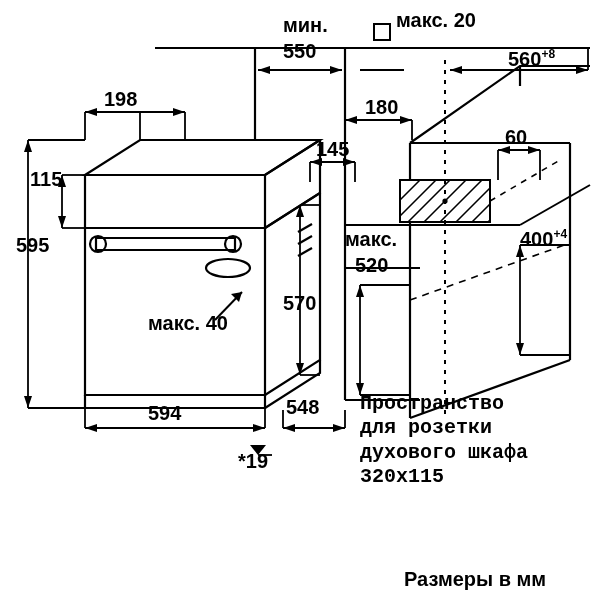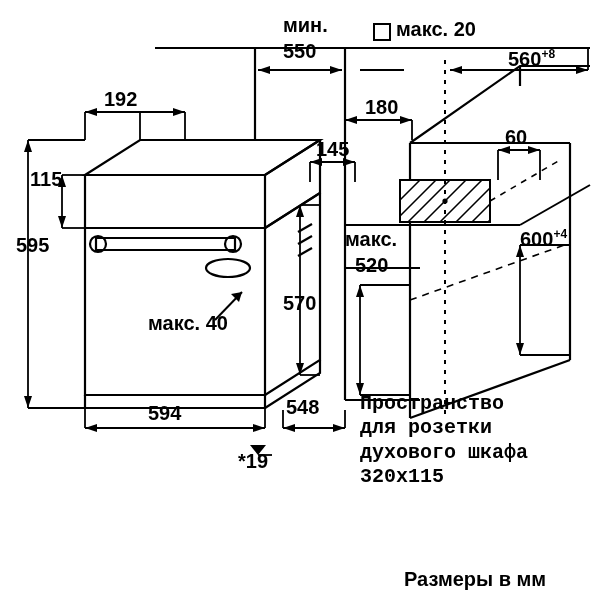--- a/index.html
+++ b/index.html
@@ -217,40 +217,40 @@
       </g>
       <polygon points="242,292 231,294 239,302" fill="#000" stroke="none"></polygon>
 
       <rect x="374" y="24" width="16" height="16" fill="#fff" stroke="#000" stroke-width="2"></rect>
     </g>
   </svg>
 
   <div class="lbl b s20" style="left:283px; top:14px;">мин.</div>
   <div class="lbl b s20" style="left:283px; top:40px;">550</div>
 
-  <div class="lbl b s20" style="left:396px; top:18px;">макс. 20</div>
+  <div class="lbl b s20" style="left:396px; top:9px;">макс. 20</div>
 
   <div class="lbl b s20" style="left:508px; top:48px;"><span>560</span><span class="sup">+8</span></div>
 
-  <div class="lbl b s20" style="left:104px; top:88px;">192</div>
+  <div class="lbl b s20" style="left:104px; top:88px;">198</div>
 
   <div class="lbl b s20" style="left:365px; top:96px;">180</div>
 
   <div class="lbl b s20" style="left:505px; top:126px;">60</div>
 
   <div class="lbl b s20" style="left:316px; top:138px;">145</div>
 
   <div class="lbl b s20" style="left:30px; top:168px;">115</div>
 
   <div class="lbl b s20" style="left:16px; top:234px;">595</div>
 
   <div class="lbl b s20" style="left:345px; top:228px;">макс.</div>
   <div class="lbl b s20" style="left:355px; top:254px;">520</div>
 
-  <div class="lbl b s20" style="left:520px; top:228px;"><span>600</span><span class="sup">+4</span></div>
+  <div class="lbl b s20" style="left:520px; top:228px;"><span>400</span><span class="sup">+4</span></div>
 
   <div class="lbl b s20" style="left:283px; top:292px;">570</div>
 
   <div class="lbl b s20" style="left:148px; top:312px;">макс. 40</div>
 
   <div class="lbl b s20" style="left:148px; top:396px;margin-top:6px;">594</div>
 
   <div class="lbl b s20" style="left:286px; top:396px;">548</div>
 
   <div class="lbl b s20" style="left:238px; top:450px;">*19</div>

